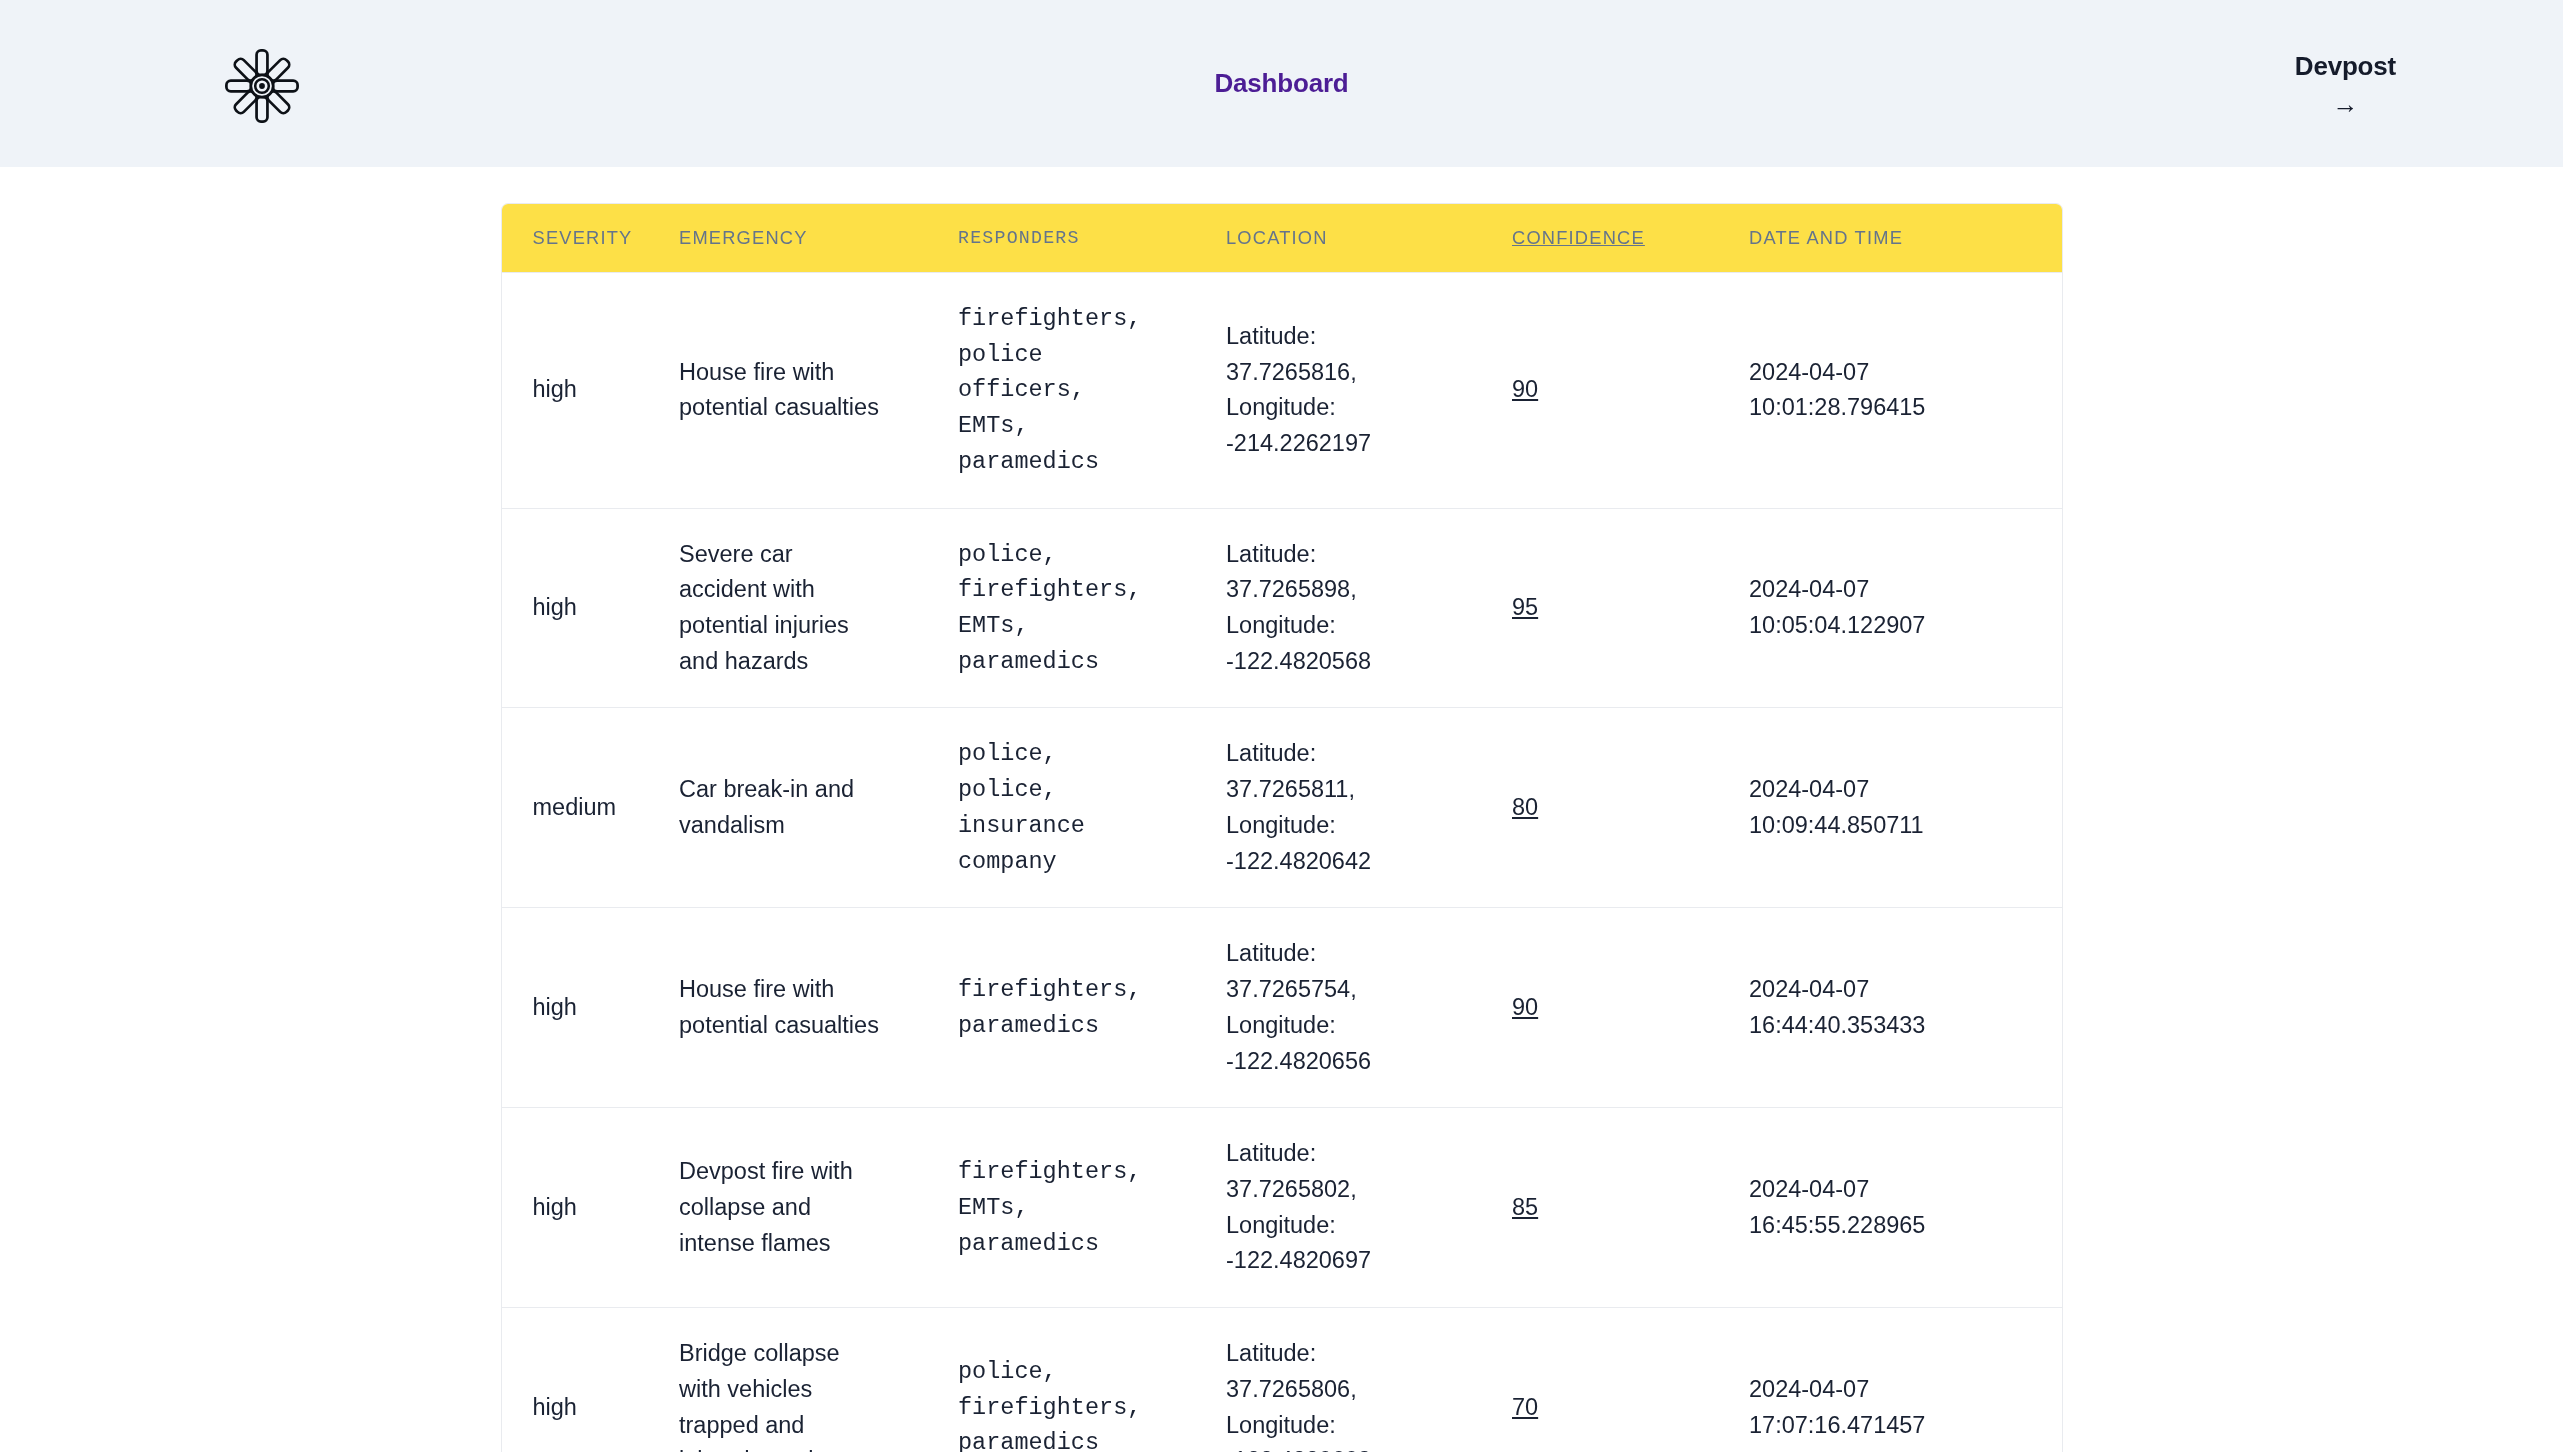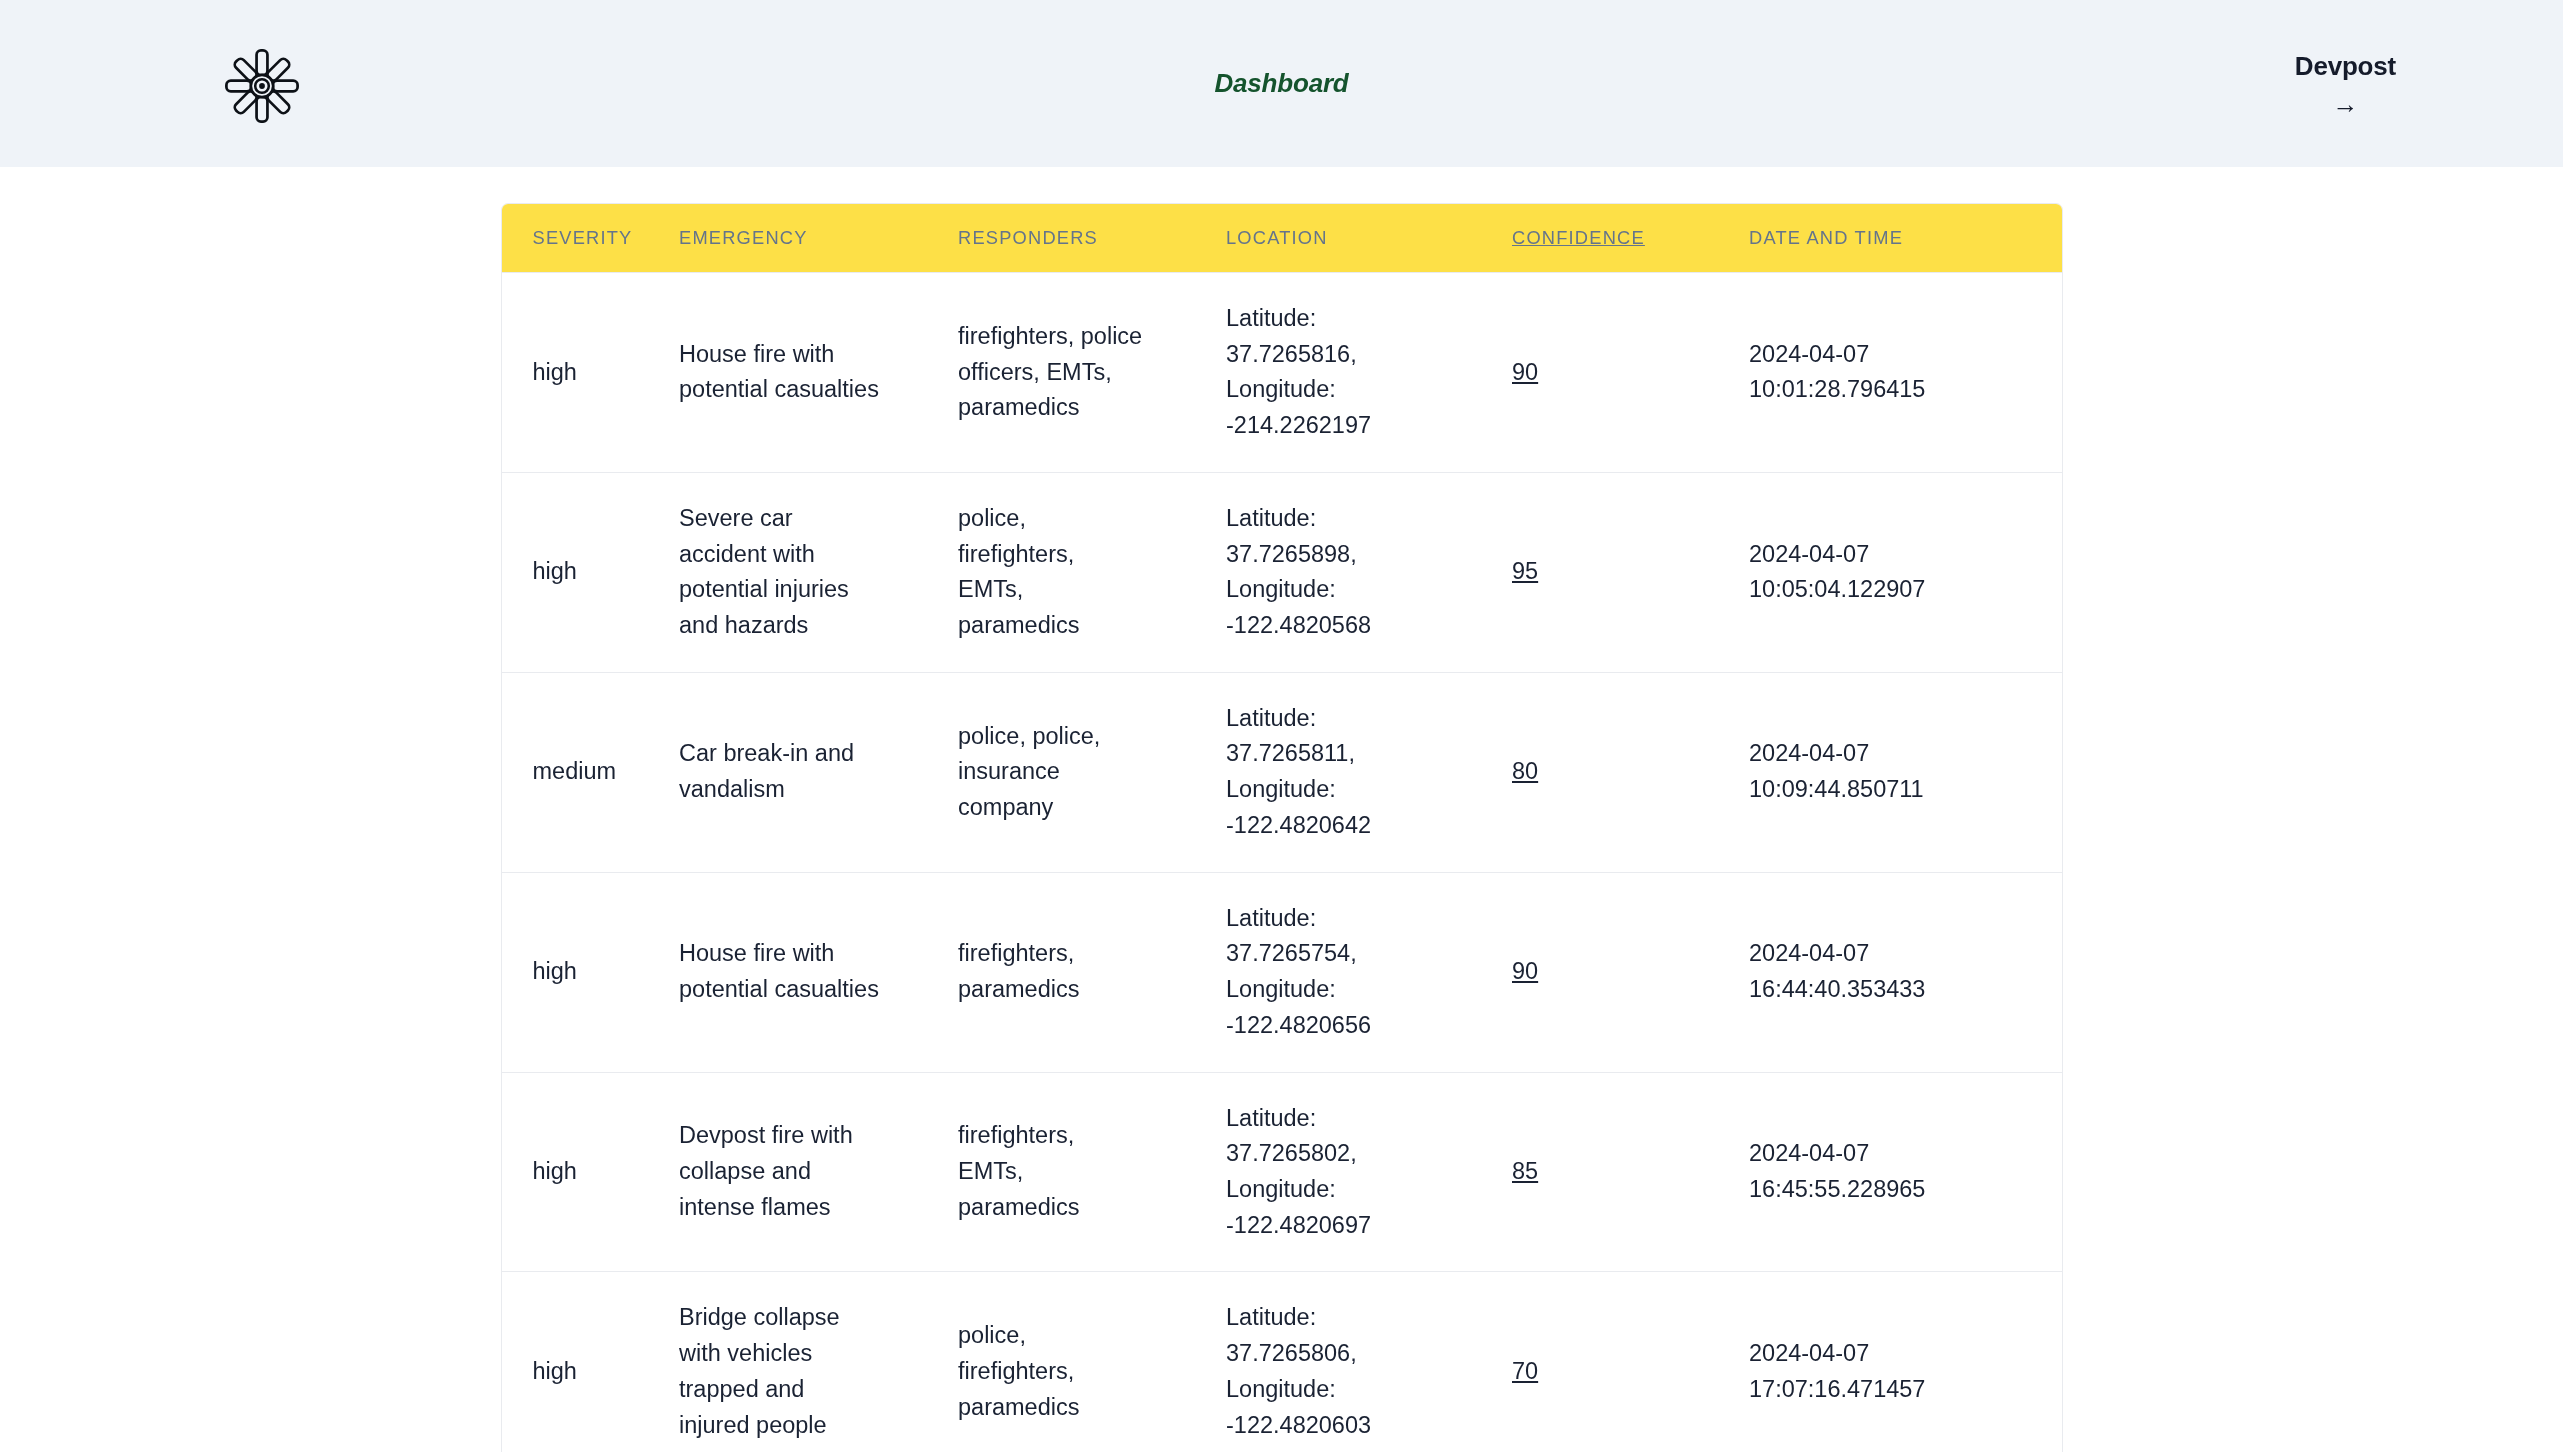--- a/index.html
+++ b/index.html
@@ -34,23 +34,22 @@
   }
   .logo-wrap svg { display: block; }
 
   .topbar-title {
     position: absolute;
     left: 0;
     right: 0;
     text-align: center;
     font-size: 26px;
     font-weight: 700;
-    color: #14532d;
+    color: #4c1d95;
     letter-spacing: -0.2px;
-    font-style: italic;
   }
 
   .topbar-link {
     position: absolute;
     right: 167px;
     display: flex;
     align-items: center;
     gap: 8.7px;
     font-size: 26px;
     font-weight: 700;
@@ -107,21 +106,21 @@
     line-height: 1.52;
     padding: 28px 21px 28px 0;
     vertical-align: middle;
     border-bottom: 0.9px solid #e9ebef;
   }
   tbody tr:last-child td { border-bottom: none; }
 
   
   .c-sev  { width: 177px; padding-left: 30.5px; }
   .c-emg  { width: 279px; padding-left: 0; }
-  .c-res  { width: 268px; padding-left: 0; }
+  .c-res  { width: 268px; padding-left: 0; font-family: Liberation Mono, monospace; }
   .c-loc  { width: 286px; padding-left: 0; margin-left: 39px; }
   .c-con  { width: 237px; padding-left: 0; text-decoration: underline; }
   .c-dat  { width: 316px; padding-left: 0; }
 
   thead .c-sev { padding-left: 30.5px; }
 
   
   .wrap-emg { max-width: 201px; }
   .wrap-res { max-width: 187px; }
   .wrap-loc { max-width: 192px; }

